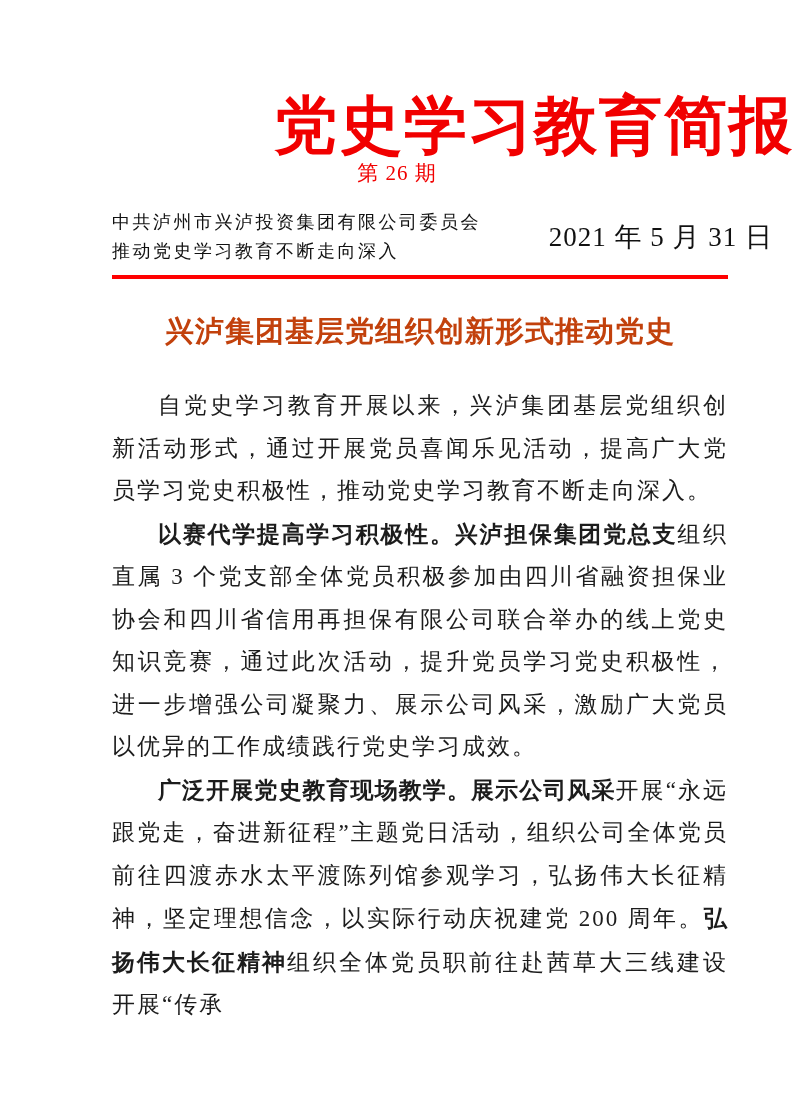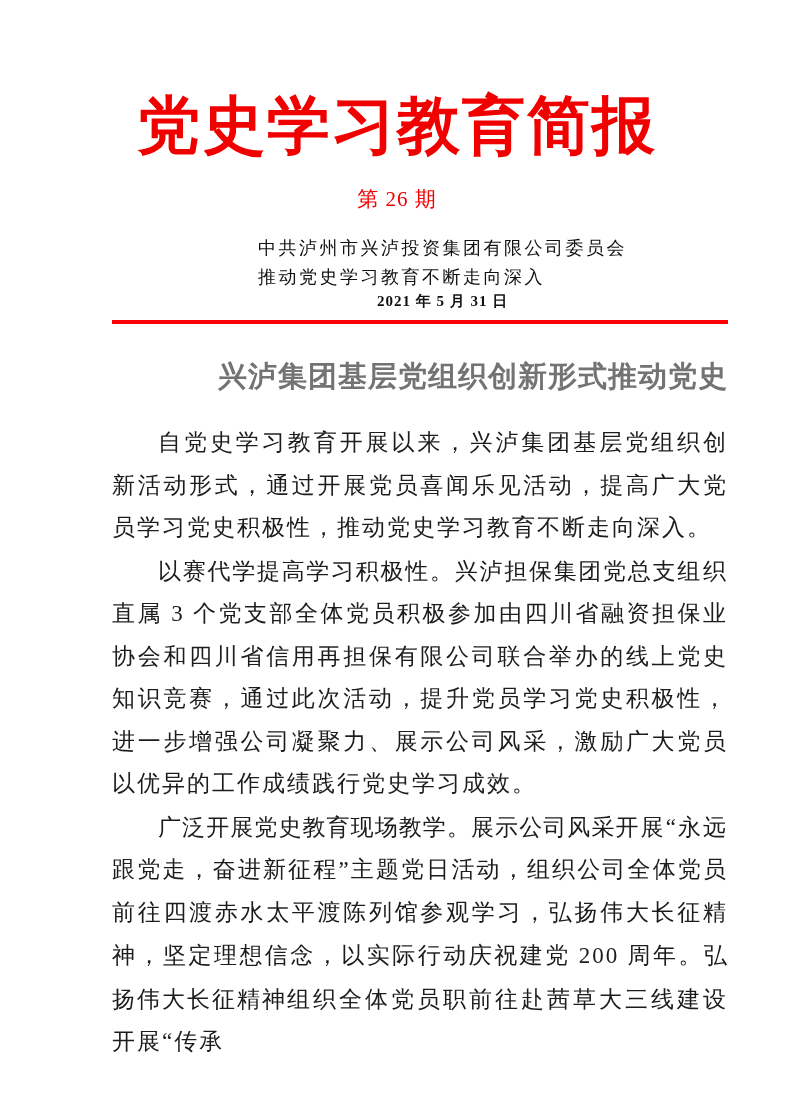--- a/index.html
+++ b/index.html
@@ -16,94 +16,91 @@
     color:var(--ink);
   }
   .page{
     position:relative;
     width:794px;height:1108px;
     background:#ffffff;
     padding-top:90px;
   }
   
   .masthead-title{
-    text-align:center;
+    text-align:right;
     font-size:63px;
     font-weight:700;
     letter-spacing:2px;
     line-height:72px;
     color:var(--accent-red);
     font-family:"Liberation Serif","DejaVu Serif",serif;
   }
   .issue-number{
     text-align:center;
-    margin-top:26px;
     font-size:21px;
     line-height:22px;
     color:var(--accent-red);
     letter-spacing:1px;
   }
   
   .header-info{
     display:flex;
     align-items:center;
     justify-content:space-between;
     padding-left:112px;
     padding-right:21px;
     margin-top:24px;
-    flex-direction:column;
   }
   .org-block{
     font-size:18px;
     line-height:29px;
     letter-spacing:2.5px;
     color:#111111;
   }
   .issue-date{
-    font-size:15px;
+    font-size:27px;
     letter-spacing:1px;
     color:#111111;
     white-space:nowrap;
-    font-weight:bold;
   }
   .red-rule{
     margin-left:112px;
     margin-top:9px;
     width:616px;
     height:4px;
     background:var(--rule-red);
   }
   
   .article{
     padding-left:112px;
     padding-right:66px;
   }
   .article-title{
     margin-top:22px;
-    text-align:right;
+    text-align:center;
     font-size:29px;
     font-weight:700;
     line-height:60px;
     letter-spacing:1px;
-    color:#737373;
+    color:#c2410c;
     font-family:"Liberation Serif","DejaVu Serif",serif;
   }
   .body-copy{
-    margin-top:16px;
+    margin-top:24px;
   }
   .body-copy p{
     font-size:23px;
     line-height:42.5px;
     letter-spacing:2px;
     text-align:justify;
     text-indent:2em;
     color:var(--ink);
   }
   .body-copy p span.bold-run{
-    font-weight:400;
+    font-weight:700;
     font-family:"Liberation Sans","DejaVu Sans",sans-serif;
     letter-spacing:1px;
   }
 </style>
 </head>
 <body>
 
 <div class="page">
 
   <div class="masthead-title">党史学习教育简报</div>

